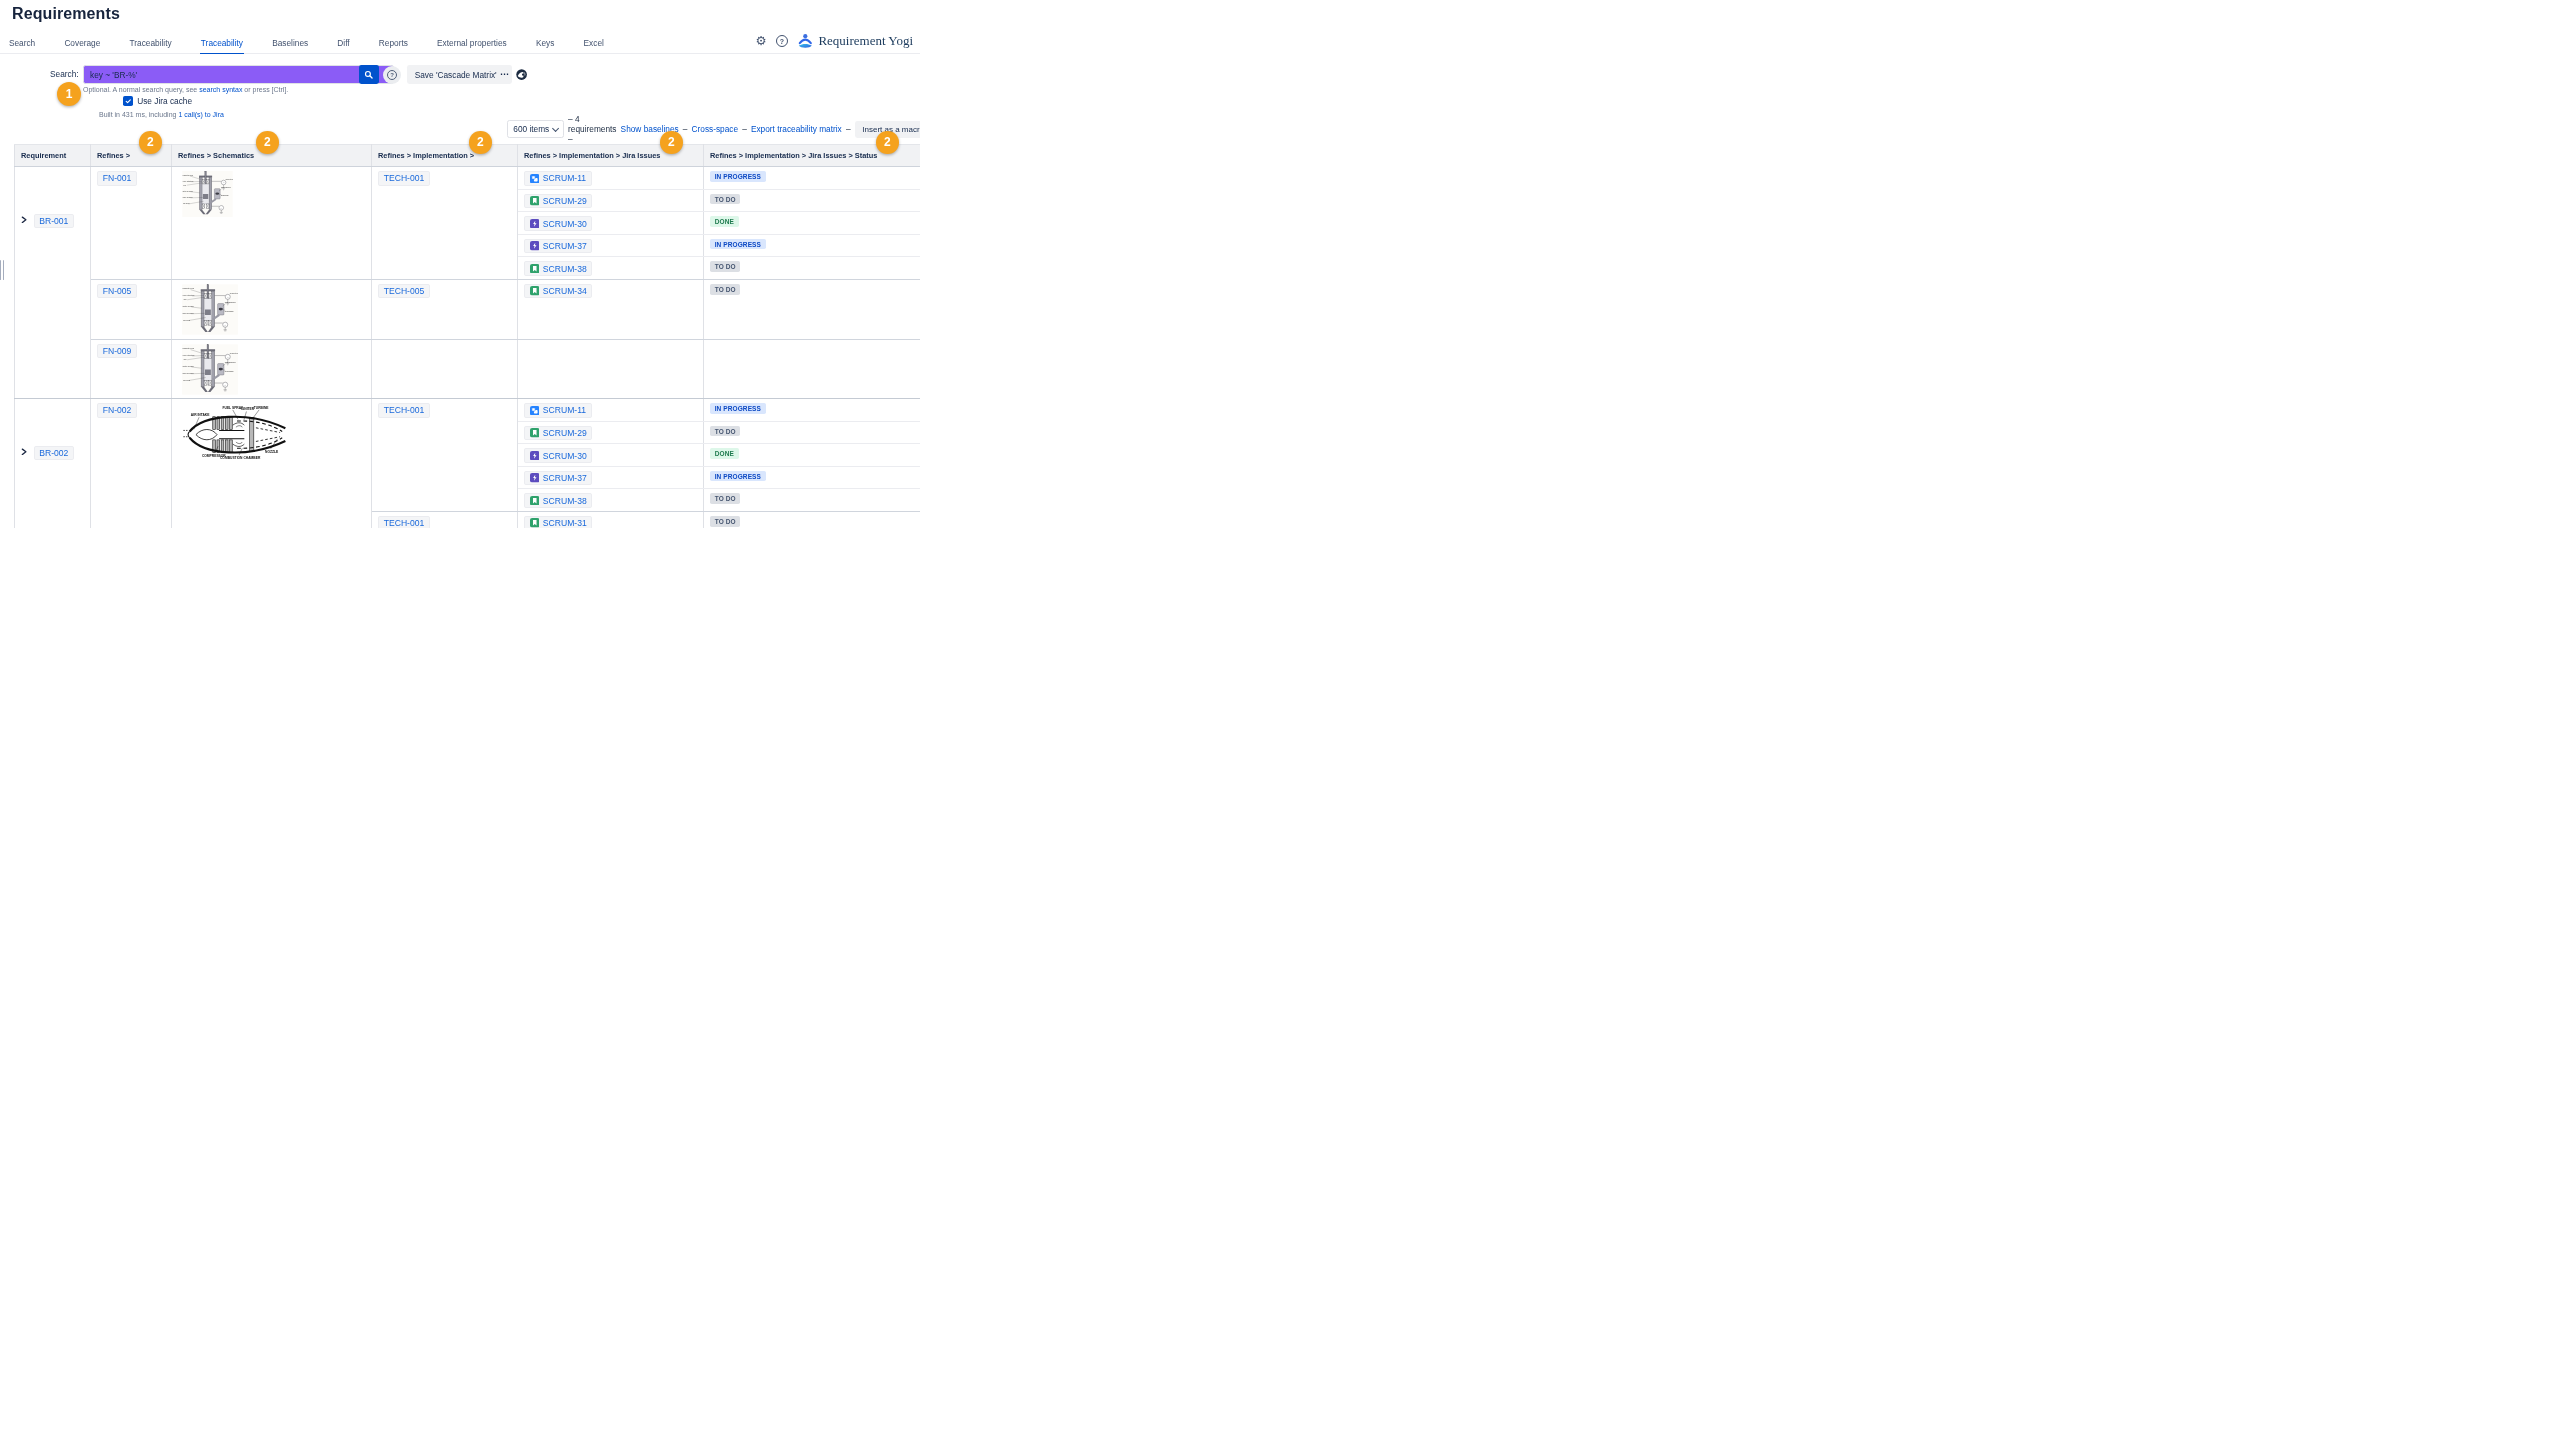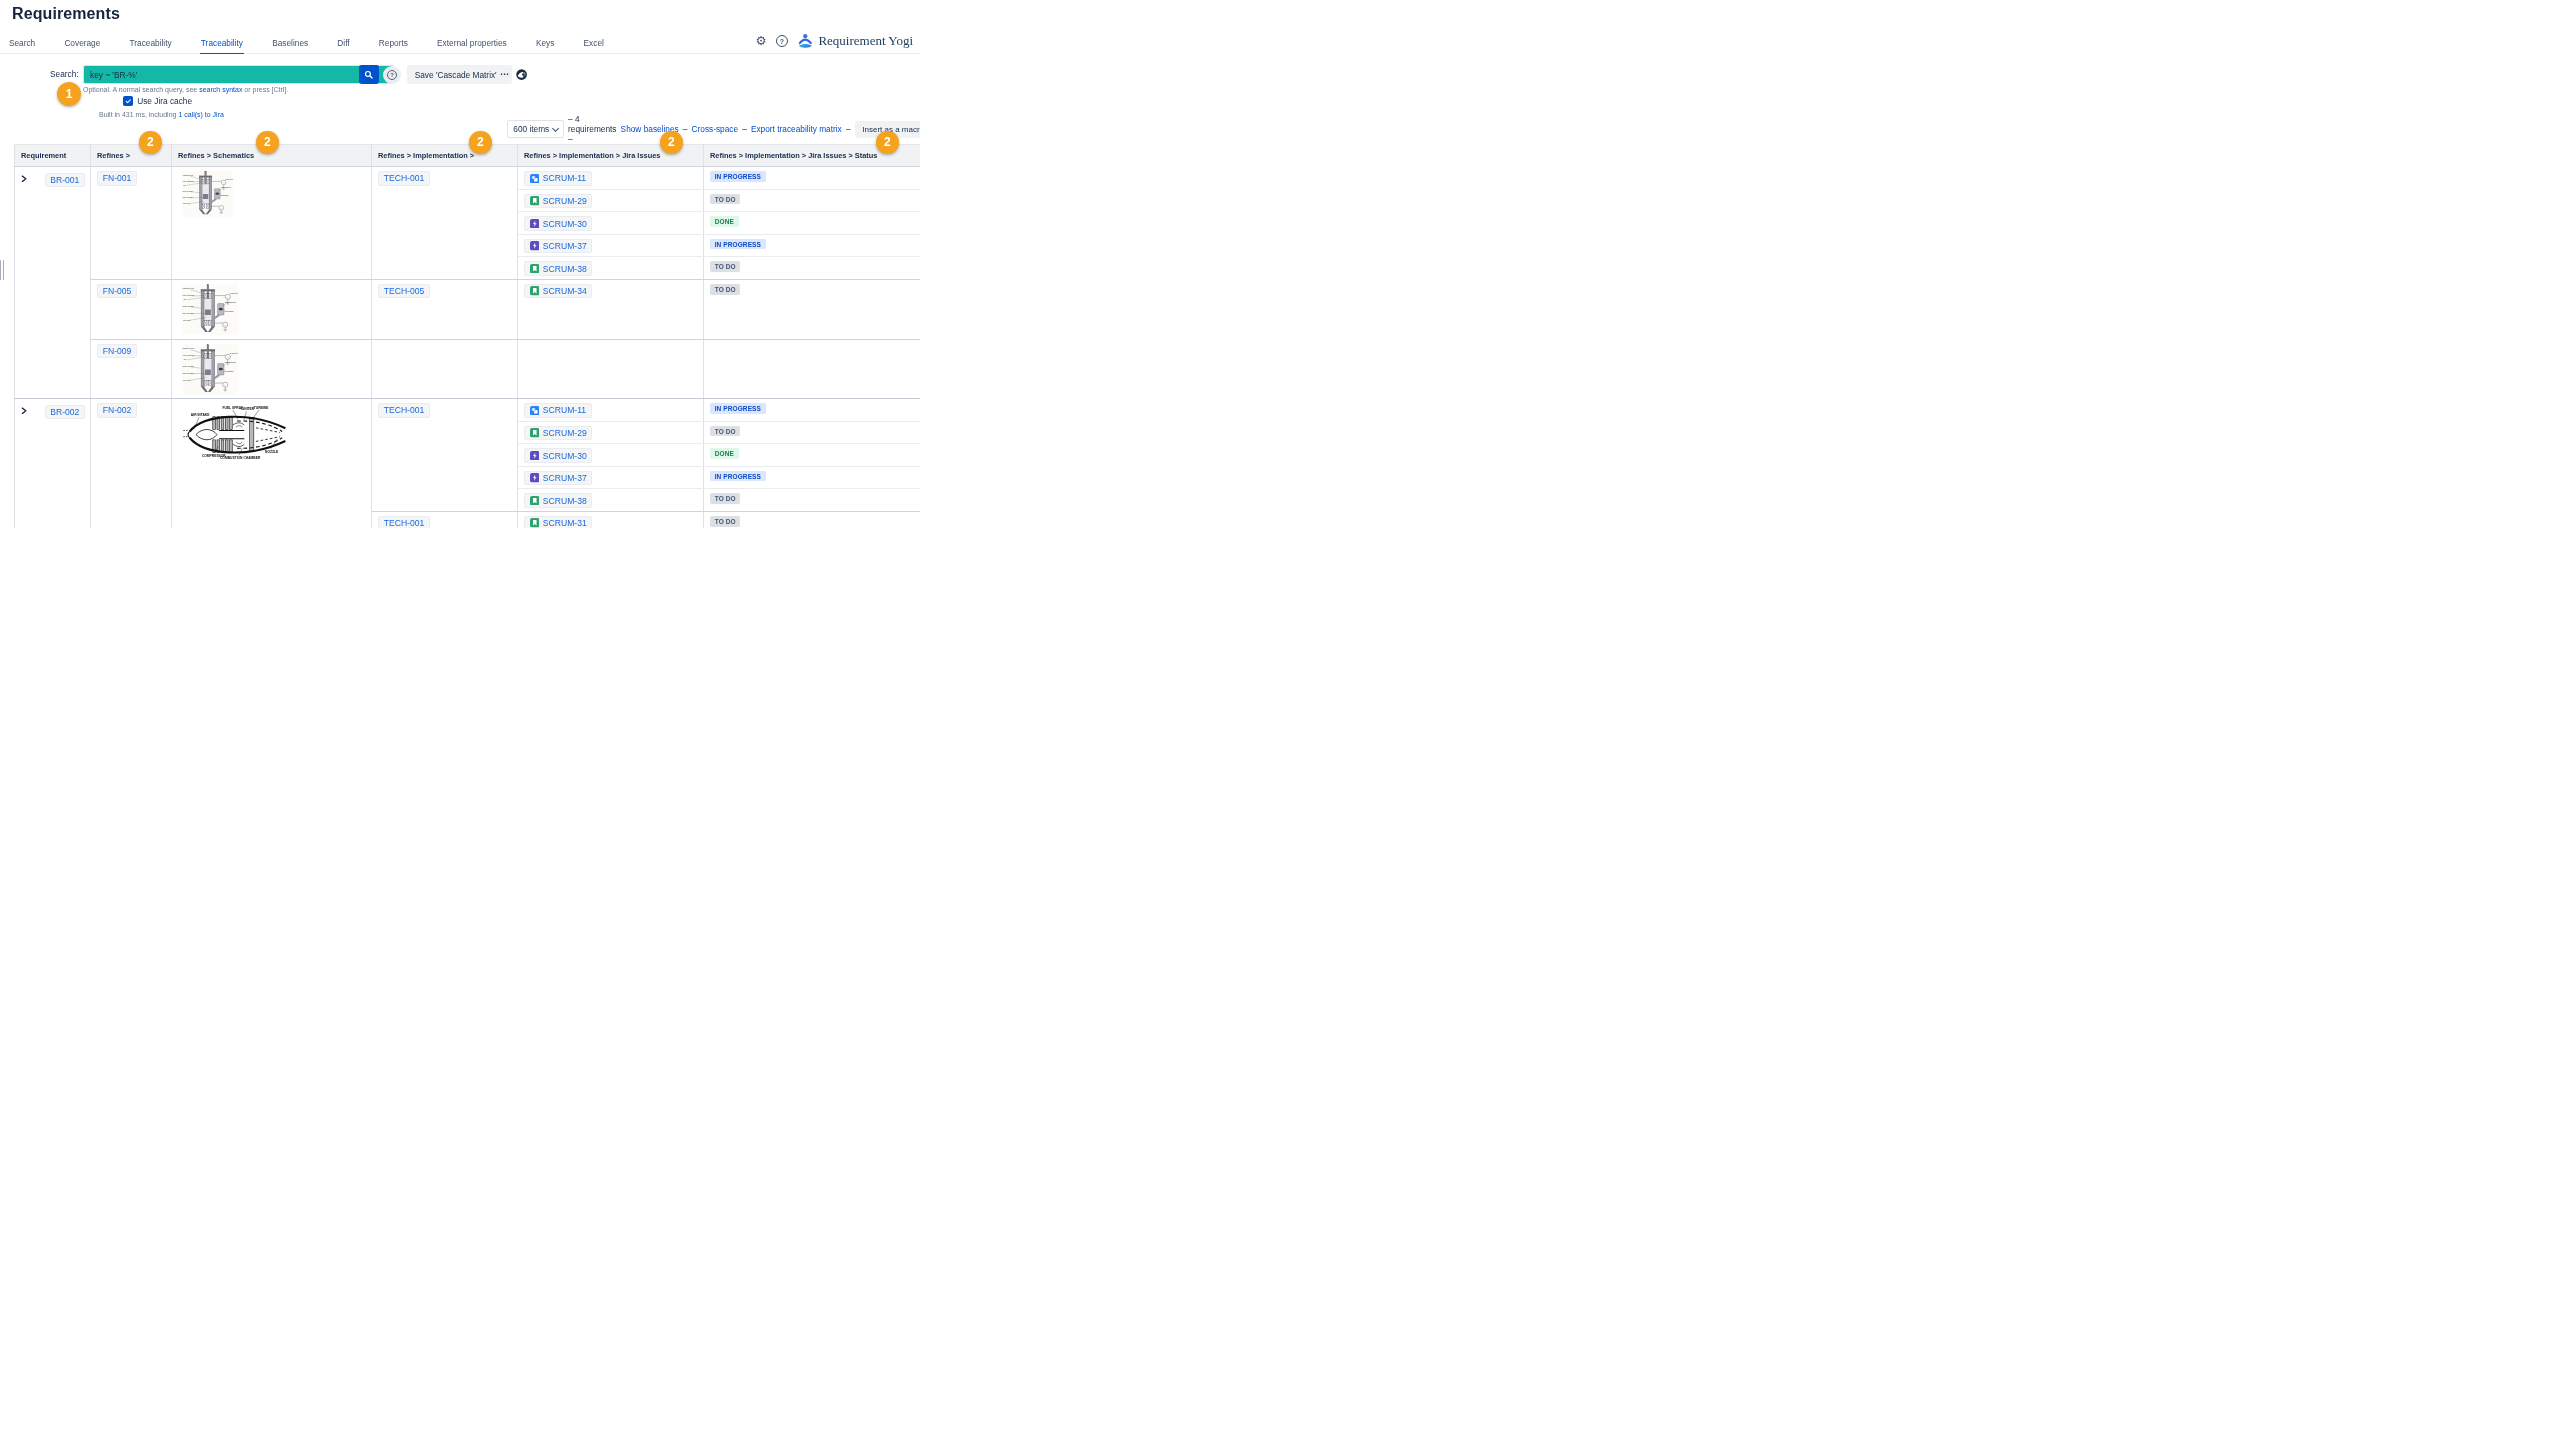--- a/index.html
+++ b/index.html
@@ -15,21 +15,21 @@
   .tab.active { color:#0052cc; border-bottom:1.8px solid #0052cc; padding-bottom:4.1px; }
   .header-right { position:absolute; right:7px; top:33px; display:flex; align-items:center; gap:9px; }
   .gear { font-size:12.4px; color:#42526e; line-height:1; cursor:pointer; }
   .help-ring { width:12.4px; height:12.4px; border:1.3px solid #42526e; border-radius:50%; display:flex; align-items:center; justify-content:center; font-size:7px; font-weight:700; color:#42526e; cursor:pointer; }
   .logo { display:flex; align-items:center; gap:4.7px; cursor:pointer; }
   .logo-text { font-family:"Liberation Serif", serif; font-size:13px; color:#1b3a5c; }
 
   
   .search-row { position:absolute; left:0; top:65px; width:100%; height:19px; }
   .search-label { position:absolute; left:50px; top:4.1px; width:28px; text-align:right; font-size:8.3px; }
-  .search-input { position:absolute; left:83px; top:0; width:311px; height:19px; border:1.2px solid #dfe1e6; border-radius:2.4px; padding:0 6px; font-size:8.3px; font-family:"Liberation Sans",sans-serif; color:#172b4d; outline:none; background:#14b8a6; }
+  .search-input { position:absolute; left:83px; top:0; width:311px; height:19px; border:1.2px solid #dfe1e6; border-radius:2.4px; padding:0 6px; font-size:8.3px; font-family:"Liberation Sans",sans-serif; color:#172b4d; outline:none; background:#8b5cf6; }
   .btn-search { position:absolute; left:359px; top:0; width:19.5px; height:19px; background:#0052cc; border:none; border-radius:2.4px; display:flex; align-items:center; justify-content:center; cursor:pointer; }
   .btn-help { position:absolute; left:383px; top:0.6px; width:18px; height:18px; background:#ebedf0; border:none; border-radius:50%; display:flex; align-items:center; justify-content:center; cursor:pointer; }
   .btn-help .ring { width:10px; height:10px; border:1.1px solid #505f79; border-radius:50%; display:flex; align-items:center; justify-content:center; font-size:6px; font-weight:700; color:#505f79; }
   .btn-save { position:absolute; left:407px; top:0; height:19px; background:#f1f2f4; border:none; border-radius:2.4px; padding:0 7.7px; font-size:8.3px; color:#172b4d; font-family:"Liberation Sans",sans-serif; cursor:pointer; }
   .btn-more { position:absolute; left:497px; top:0; width:15px; height:19px; background:#f1f2f4; border:none; border-radius:2.4px; font-size:9px; font-weight:700; color:#172b4d; cursor:pointer; line-height:1; }
   .globe-wrap { position:absolute; left:516px; top:3.6px; width:11.2px; height:11.2px; cursor:pointer; }
   .hint-line { position:absolute; left:83px; top:86px; font-size:7px; color:#6b778c; }
   .hint-line a, .built-line a { color:#0052cc; text-decoration:none; cursor:pointer; }
   .cache-row { position:absolute; left:87px; top:96px; display:flex; align-items:center; gap:4.7px;padding-left:36px; }
   .checkbox { width:9.5px; height:9.5px; background:#0052cc; border-radius:1.8px; display:flex; align-items:center; justify-content:center; cursor:pointer; }
@@ -52,21 +52,21 @@
   .matrix { position:absolute; left:14px; top:144px; width:906px; border-collapse:collapse; table-layout:fixed; border-left:0.6px solid #dfe1e6; }
   .matrix col.c0{width:76px}.matrix col.c1{width:81px}.matrix col.c2{width:200px}.matrix col.c3{width:146px}.matrix col.c4{width:186px}.matrix col.c5{width:218px}
   .matrix th { height:22px; background:#f1f2f4; border-right:0.6px solid #dfe1e6; border-top:0.6px solid #e4e6ea; border-bottom:1.2px solid #ced3db; font-size:7.4px; font-weight:700; color:#172b4d; text-align:left; padding:2.4px 6px; vertical-align:middle; white-space:nowrap; overflow:hidden; }
   .matrix td { border-right:0.6px solid #dfe1e6; border-bottom:0.6px solid #ebecf0; vertical-align:top; padding:3px 6px; background:#fff; }
   .matrix td.bb-block { border-bottom:0.6px solid #d0d5dd; }
   .matrix td.bb-group { border-bottom:1.2px solid #c4cad3; }
   tr.h33 { height:19.5px; }
   tr.h101 { height:60px; }
   tr.h96 { height:57px; }
 
-  .req-cell { display:flex; align-items:flex-start; gap:17px; padding-top:1.8px; }
+  .req-cell { display:flex; align-items:flex-start; gap:6px; padding-top:1.8px;margin-top:41px; }
   .chev { margin-top:3px; cursor:pointer; flex:0 0 auto; }
   .key-loz { display:inline-flex; align-items:center; gap:3.6px; background:#f4f5f7; border:0.6px solid #ebecf0; border-radius:1.8px; padding:1.2px 4.7px; font-size:8.6px; color:#1868db; text-decoration:none; cursor:pointer; white-space:nowrap; margin-top:1.2px; }
   .issue-ic { width:9.5px; height:9.5px; flex:0 0 auto; display:block; }
   .status { display:inline-block; margin-top:1.2px; border-radius:1.8px; padding:1.8px 4.7px; font-size:6.5px; font-weight:700; letter-spacing:0.1px; white-space:nowrap; }
   .st-blue { background:#d9e6fd; color:#0d49c4; }
   .st-gray { background:#dcdfe4; color:#44546f; }
   .st-green { background:#ddf7e9; color:#1e7a4e; }
   .schem-img { display:block; margin:1.2px 0 0 3.6px; }
 
   .resize-handle { position:absolute; left:0; top:260px; width:4.1px; height:20px; display:flex; gap:1.2px; }

